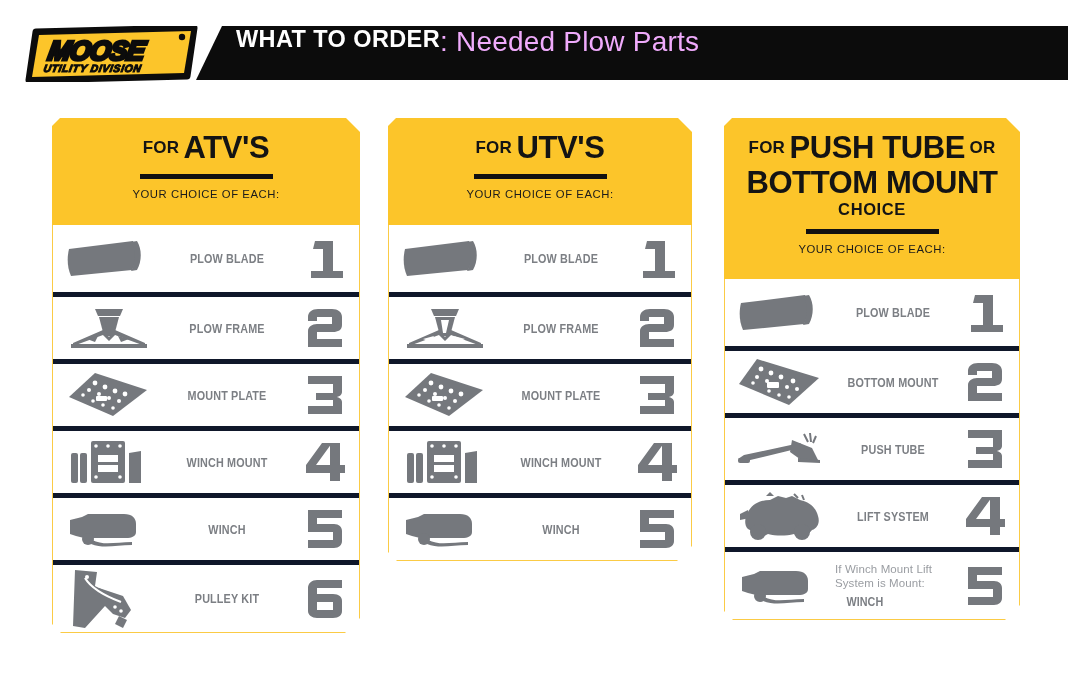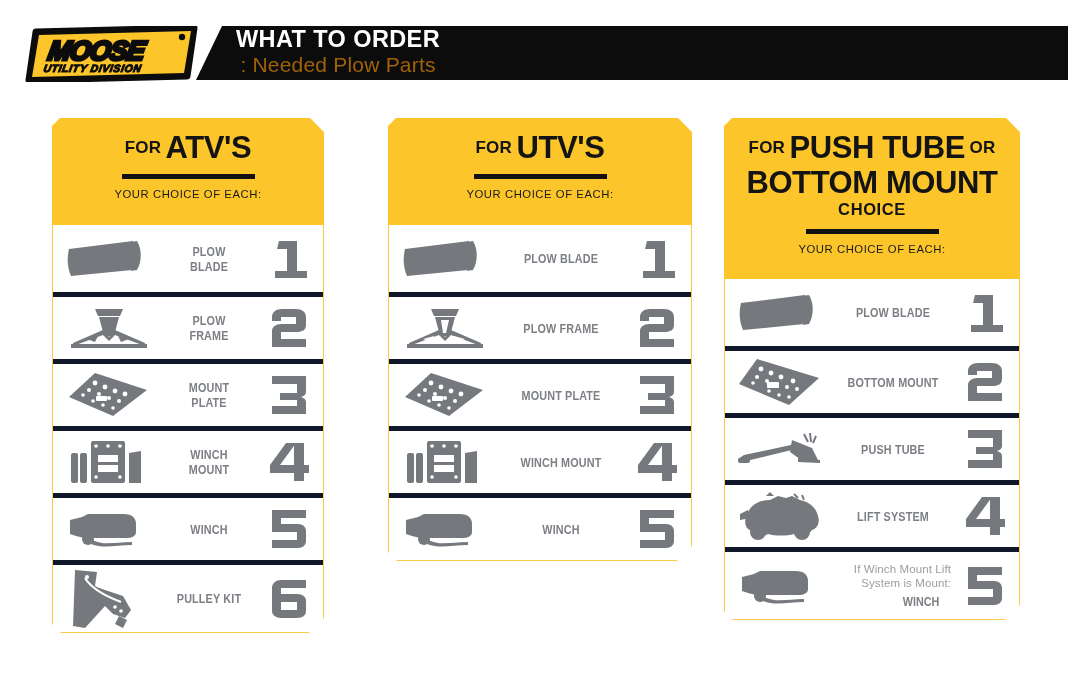--- a/index.html
+++ b/index.html
@@ -15,30 +15,29 @@
   .header {
     position:absolute; left:0; top:0; width:1080px; height:100px;
   }
   .banner {
     position:absolute; left:196px; top:26px; width:872px; height:54px;
     background:#0c0c0c;
     clip-path: polygon(26px 0, 100% 0, 100% 0, 940px 0, 872px 54px, 0 54px);
   }
   .banner-inner {
     position:absolute; left:40px; top:0; height:40px;
-    display:flex; align-items:center;
+    display:flex; align-items:flex-start;
     white-space:nowrap;
-    flex-direction:column;
   }
   .banner-title-bold {
     color:#ffffff; font-size:23.5px; font-weight:bold;
     letter-spacing:0.4px;
   }
   .banner-title-light {
-    color:#a16207; font-size:21px; font-weight:normal;
+    color:#f0abfc; font-size:28px; font-weight:normal;
     letter-spacing:0.2px;
   }
 
   
   .logo {
     position:absolute; left:22px; top:26px; width:176px; height:56px;
   }
   .logo svg { display:block; }
 
   
@@ -105,21 +104,21 @@
     text-align:center;
     color:#7c7f84;
     font-size:13.5px;
     font-weight:bold;
     letter-spacing:0.2px;
     transform:scaleX(0.80);
     transform-origin:center;
   }
   .row-note {
     flex:1 1 auto;
-    text-align:right;
+    text-align:left;
     color:#9a9da2;
   }
   .row-note .note-txt {
     font-size:11.5px; line-height:1.22; display:block;
     letter-spacing:0.1px;
   }
   .row-note .note-main {
     display:block; margin-top:4px;
     color:#7c7f84; font-size:13.5px; font-weight:bold;
     transform:scaleX(0.80); transform-origin:center;
@@ -151,21 +150,21 @@
   </div>
 
   <div class="banner">
     <div class="banner-inner">
       <span class="banner-title-bold">WHAT TO ORDER</span>
       <span class="banner-title-light">: Needed Plow Parts</span>
     </div>
   </div>
 </div>
 
-<div class="card" id="card-atv" style="left:52px; top:118px; width:272px;">
+<div class="card" id="card-atv" style="left:52px; top:118px; width:308px;">
 
   <div class="card-head" style="height:93px;">
     <div class="head-line1">
       <span class="kw-small">FOR</span>
       <span class="kw-big">ATV'S</span>
     </div>
     <div class="head-rule"></div>
     <div class="head-sub">YOUR CHOICE OF EACH:</div>
   </div>
 

